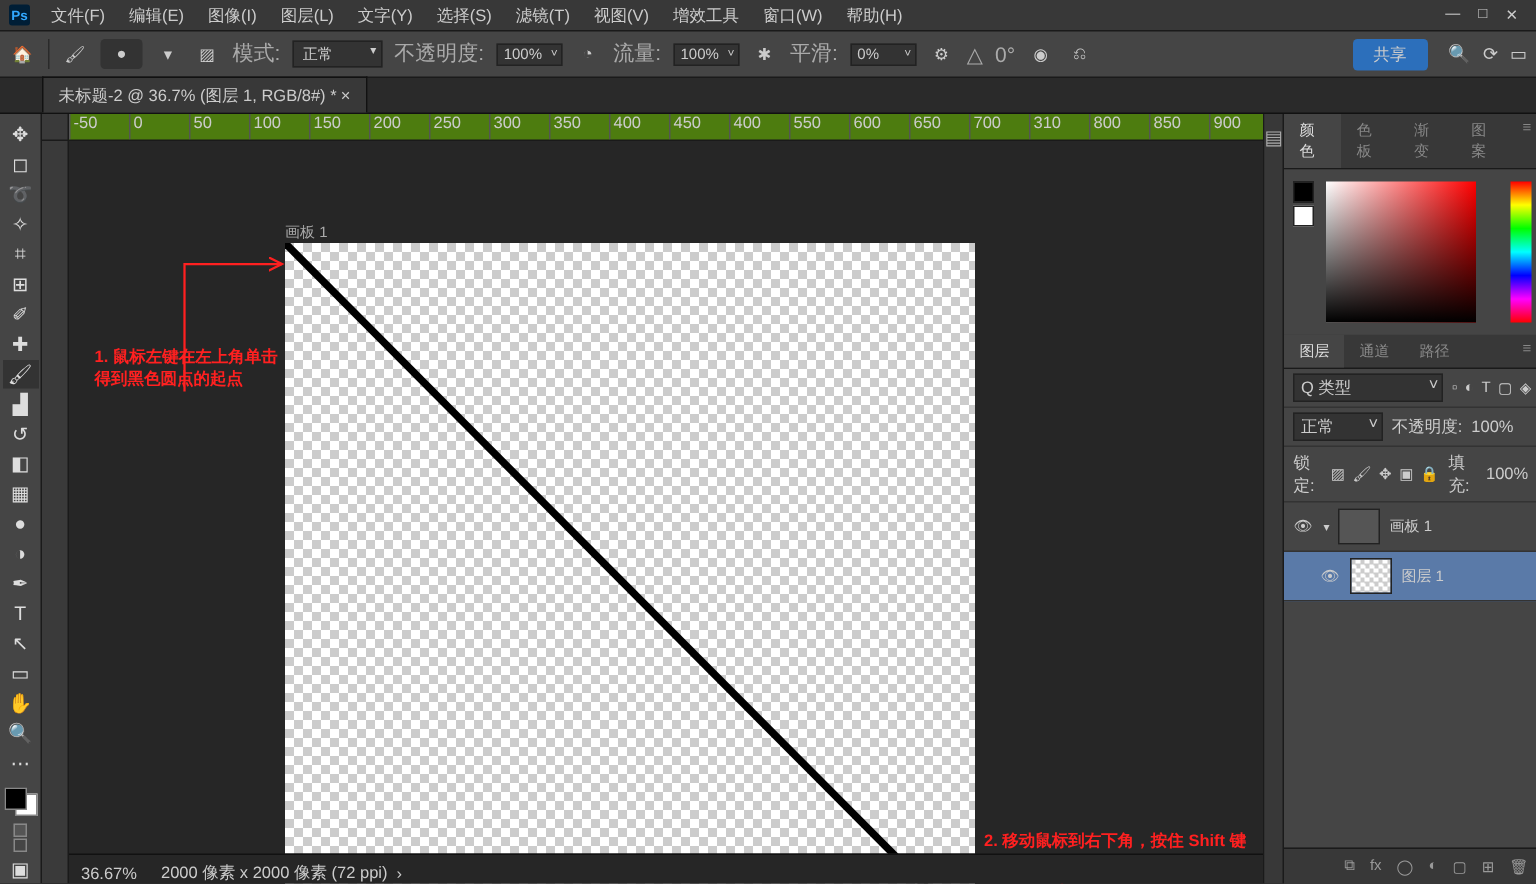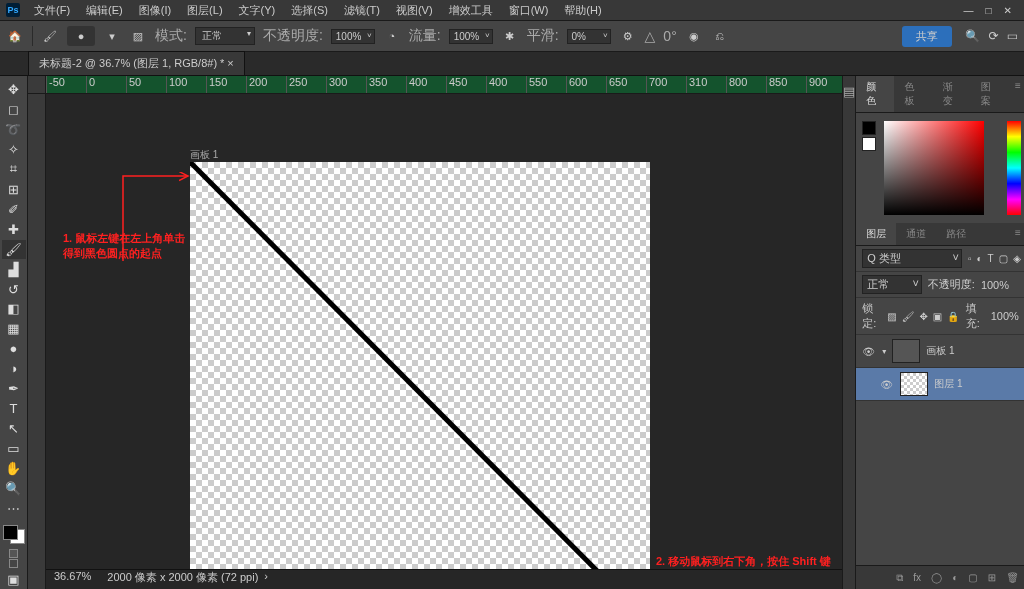--- a/index.html
+++ b/index.html
@@ -27,32 +27,32 @@
 .main{flex:1;display:flex;min-height:0}
 .tools{width:28px;background:#454545;border-right:1px solid #1a1a1a;display:flex;flex-direction:column;align-items:center;padding-top:4px;gap:1px}
 .tool{width:24px;height:22px;display:flex;align-items:center;justify-content:center;cursor:pointer;position:relative}
 .tool.sel{background:#333}
 .tool .t{font-size:13px;color:#ddd}
 .swatch{margin-top:6px;position:relative;width:22px;height:22px}
 .swatch .fg{position:absolute;top:0;left:0;width:15px;height:15px;background:#000;border:1px solid #888}
 .swatch .bg{position:absolute;bottom:0;right:0;width:15px;height:15px;background:#fff;border:1px solid #888}
 .qm{margin-top:3px}.qm div{width:9px;height:9px;border:1px solid #888;margin:1px}
 .canvas-area{flex:1;background:#262626;position:relative;overflow:hidden}
-.ruler-h{position:absolute;top:0;left:18px;right:0;height:18px;background:#14532d;border-bottom:1px solid #1a1a1a;display:flex;overflow:hidden;font-size:8px;color:#888}
+.ruler-h{position:absolute;top:0;left:18px;right:0;height:18px;background:#4d7c0f;border-bottom:1px solid #1a1a1a;display:flex;overflow:hidden;font-size:8px;color:#888}
 .ruler-h span{width:40px;flex-shrink:0;border-left:1px solid #555;padding-left:2px}
 .ruler-v{position:absolute;top:18px;left:0;width:18px;bottom:0;background:#3a3a3a;border-right:1px solid #1a1a1a}
 .ruler-c{position:absolute;top:0;left:0;width:18px;height:18px;background:#3a3a3a;border-right:1px solid #1a1a1a;border-bottom:1px solid #1a1a1a}
 .artlbl{position:absolute;top:72px;left:162px;font-size:10px;color:#aaa}
 .artboard{position:absolute;top:86px;left:162px;width:460px;height:462px;background-image:repeating-conic-gradient(#fff 0 25%,#ccc 0 50%);background-size:12px 12px}
 .diag{position:absolute;top:0;left:0;width:100%;height:100%;pointer-events:none}
 .ann{position:absolute;color:#ff2020;font-size:11px;font-weight:bold;line-height:1.4}
 .ann1{top:155px;left:35px;text-align:left;width:130px}
 .ann2{top:478px;left:628px;width:180px}
 .arrow{stroke:#ff2020;stroke-width:1.5;fill:none}
-.status{height:20px;background:#262626;border-top:1px solid #111;display:flex;align-items:flex-start;padding:0 8px;font-size:10px;color:#999;position:absolute;bottom:0;left:18px;right:0}
+.status{height:20px;background:#262626;border-top:1px solid #111;display:flex;align-items:flex-end;padding:0 8px;font-size:10px;color:#999;position:absolute;bottom:0;left:18px;right:0}
 .right{width:182px;background:#383838;display:flex;border-left:1px solid #1a1a1a}
 .rcol{width:24px;background:#383838;border-right:1px solid #1a1a1a;display:flex;flex-direction:column;align-items:center;padding-top:8px;gap:12px}
 .rcol span{font-size:13px;cursor:pointer;color:#aaa}
 .panels{flex:1;display:flex;flex-direction:column;background:#454545}
 .panel-tabs{display:flex;background:#383838;border-bottom:1px solid #1a1a1a}
 .panel-tabs span{padding:4px 10px;font-size:10px;color:#888;cursor:pointer}
 .panel-tabs span.on{background:#454545;color:#ddd}
 .panel-tabs .more{margin-left:auto;padding:4px 6px;cursor:pointer}
 .color-panel{height:110px;background:#454545;position:relative;padding:6px}
 .swatches2{display:flex;flex-direction:column;gap:2px;position:absolute;left:6px;top:8px}

